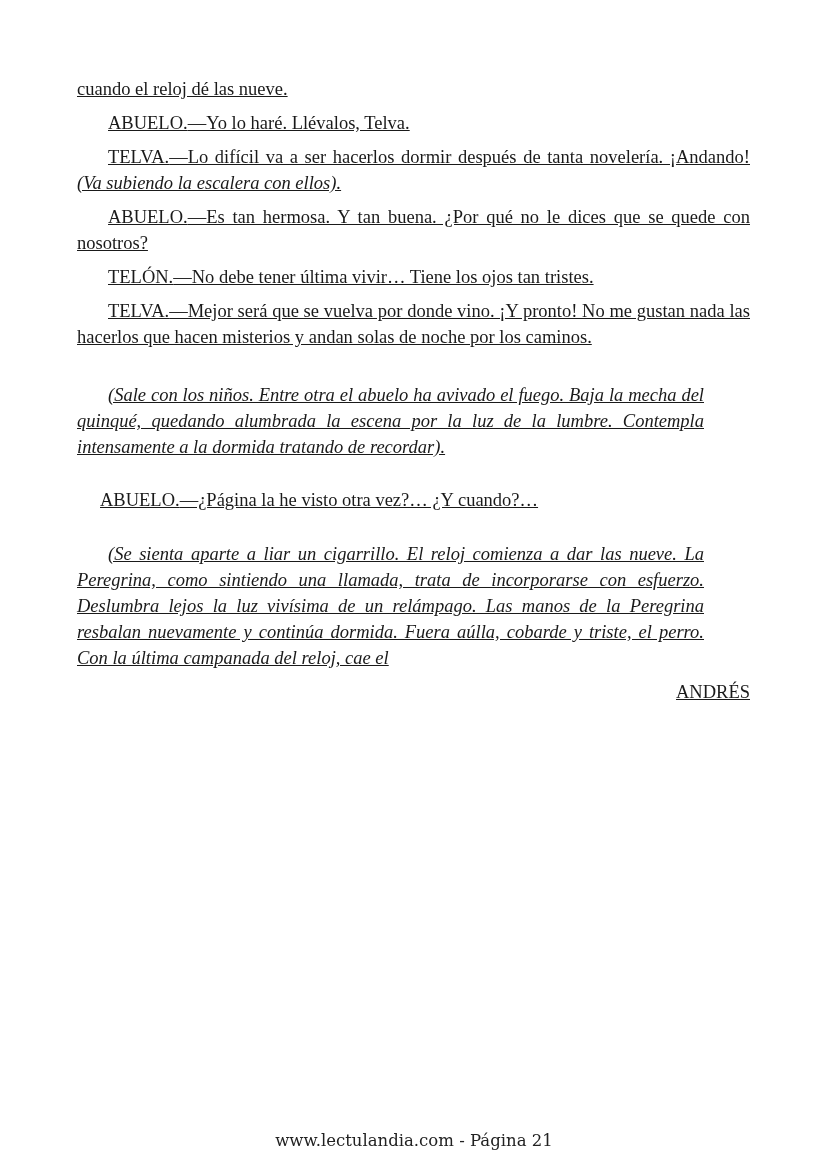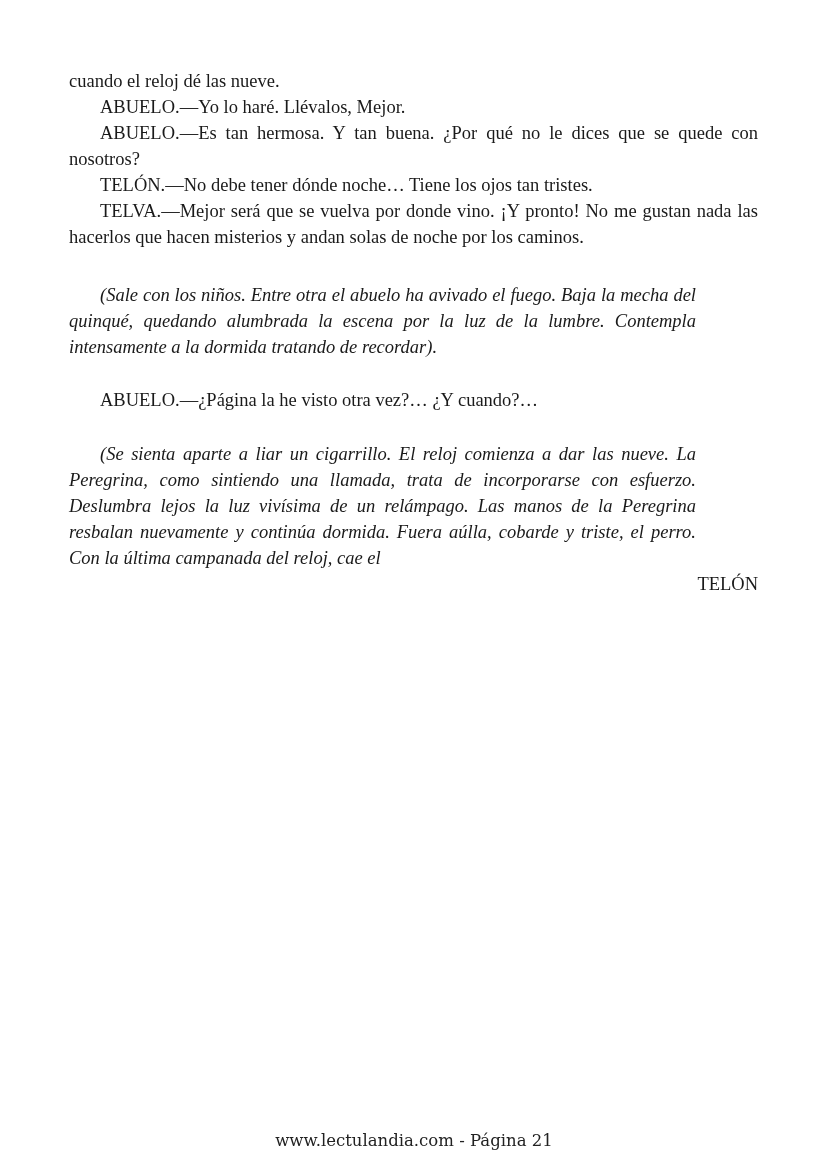--- a/index.html
+++ b/index.html
@@ -2,61 +2,64 @@
 <html><head>
   <meta charset="utf-8">
   <style>
     html, body { margin: 0; padding: 0; background: #ffffff; }
     body { width: 828px; height: 1171px; position: relative; overflow: hidden; color: #1a1a1a; }
     .page {
       position: absolute; left: 69px; top: 68px; width: 689px;
       font-family: "Liberation Serif", serif; font-size: 18.5px; line-height: 26px;
       text-align: justify;
     }
-    .page p { margin: 0; }
+    .page p { margin: 8px; text-decoration: underline; }
     .indent { text-indent: 31px; }
     .italic { font-style: italic; }
     .stage {
       margin: 25px 0 0 31px; width: 627px;
       font-style: italic; text-indent: 31px;
     }
     .after-stage { margin-top: 25px; text-indent: 31px; }
     .telon { text-align: right; margin-top: 30px; }
     .footer {
       position: absolute; top: 1131px; left: 0; width: 828px; text-align: center;
       font-family: "DejaVu Serif", serif; font-size: 16.5px; color: #222;
     }
   </style>
 </head>
 <body>
 
 <div class="page">
   <p>cuando el reloj dé las nueve.</p>
 
   <p class="indent">
-    <span>ABUELO.</span><span>—Yo lo haré. Llévalos, Mejor.</span>
+    <span>ABUELO.</span><span>—Yo lo haré. Llévalos, Telva.</span>
   </p>
 
+  <p class="indent">
+    <span>TELVA.</span><span>—Lo difícil va a ser hacerlos dormir después de tanta novelería. ¡Andando! </span><span class="italic">(Va subiendo la escalera con ellos).</span>
+  </p>
 
   <p class="indent">
     <span>ABUELO.</span><span>—Es tan hermosa. Y tan buena. ¿Por qué no le dices que se quede con nosotros?</span>
   </p>
 
   <p class="indent">
-    <span>TELÓN.</span><span>—No debe tener dónde noche… Tiene los ojos tan tristes.</span>
+    <span>TELÓN.</span><span>—No debe tener última vivir… Tiene los ojos tan tristes.</span>
   </p>
 
   <p class="indent">
     <span>TELVA.</span><span>—Mejor será que se vuelva por donde vino. ¡Y pronto! No me gustan nada las hacerlos que hacen misterios y andan solas de noche por los caminos.</span>
   </p>
 
   <p class="stage" style="margin-top:32px">(Sale con los niños. Entre otra el abuelo ha avivado el fuego. Baja la mecha del quinqué, quedando alumbrada la escena por la luz de la lumbre. Contempla intensamente a la dormida tratando de recordar).</p>
 
   <p class="after-stage" style="margin-top:27px; margin-left:0">
     <span>ABUELO.</span><span>—¿Página la he visto otra vez?… ¿Y cuando?…</span>
   </p>
 
   <p class="stage" style="margin-top:28px">(Se sienta aparte a liar un cigarrillo. El reloj comienza a dar las nueve. La Peregrina, como sintiendo una llamada, trata de incorporarse con esfuerzo. Deslumbra lejos la luz vivísima de un relámpago. Las manos de la Peregrina resbalan nuevamente y continúa dormida. Fuera aúlla, cobarde y triste, el perro. Con la última campanada del reloj, cae el</p>
 
-  <p class="telon">TELÓN</p>
+  <p class="telon">ANDRÉS</p>
 </div>
 
 <div class="footer">www.lectulandia.com - Página 21</div>
 
 </body></html>

